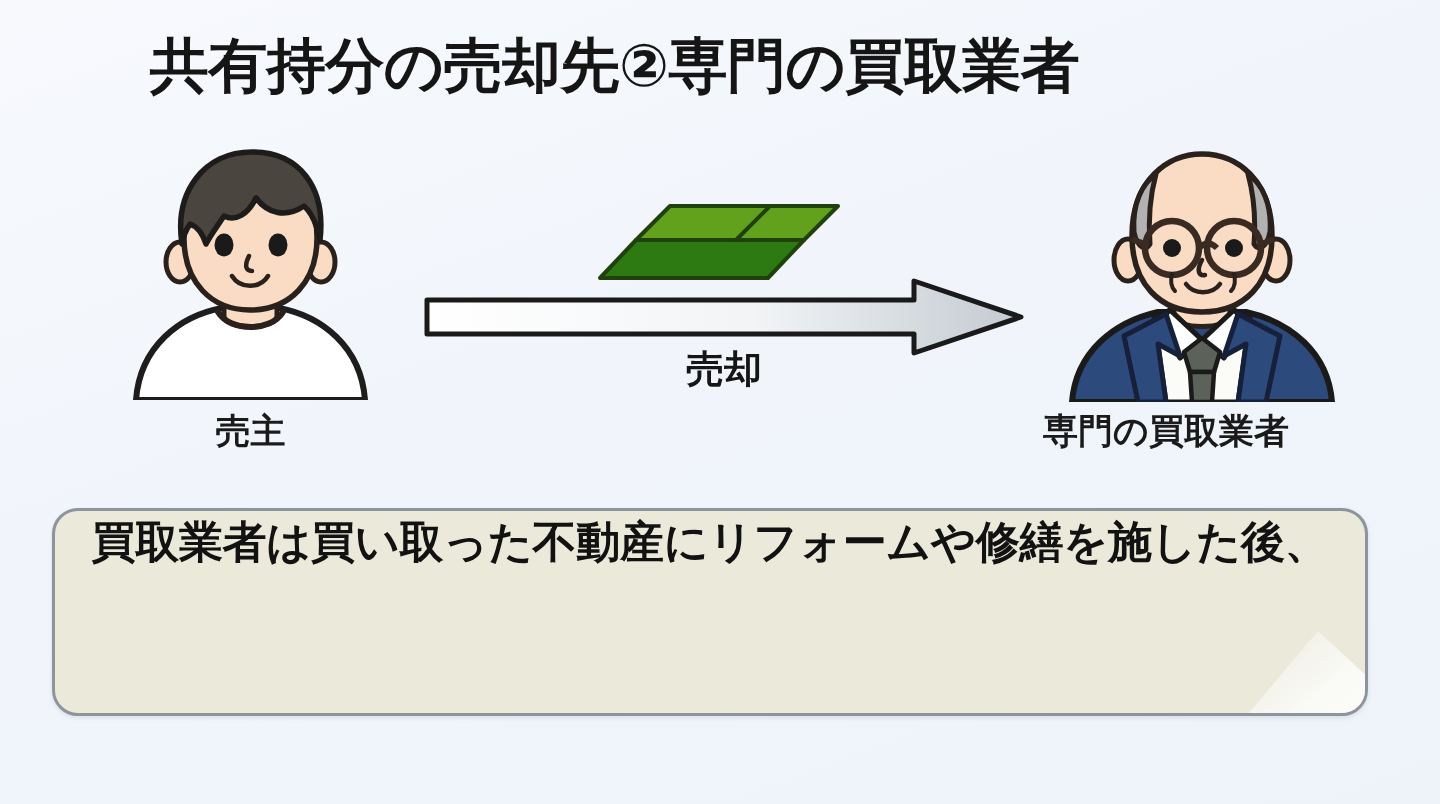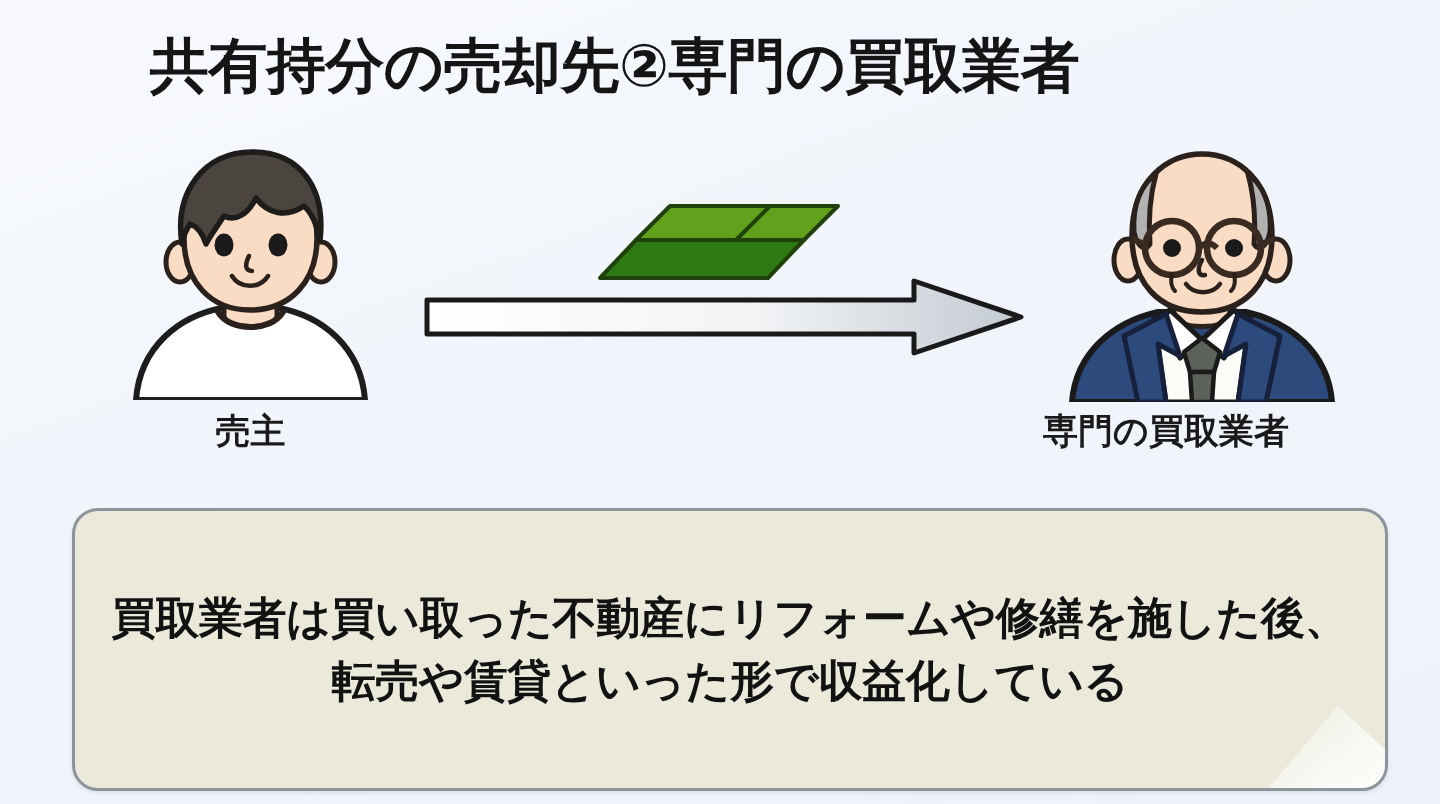--- a/index.html
+++ b/index.html
@@ -78,33 +78,32 @@
     text-align: center;
     font-size: 38px;
     font-weight: 700;
     color: #151515;
     white-space: nowrap;
   }
 
   
   .caption-box {
     position: absolute;
-    left: 72px;
+    left: 52px;
     top: 508px;
     width: 1316px;
-    height: 283px;
+    height: 208px;
     box-sizing: border-box;
     background: #eae9da;
     border: 3px solid #8e949c;
     border-radius: 26px;
     box-shadow: 0 2px 4px rgba(120,130,145,0.18);
     display: flex;
     flex-direction: column;
     align-items: center;
-    justify-content: center;
     overflow: hidden;
   }
   .caption-line {
     font-size: 44px;
     font-weight: 700;
     color: #121212;
     line-height: 1.42;
     white-space: nowrap;
     letter-spacing: -0.3px;
   }
@@ -214,20 +213,20 @@
       <defs>
         <linearGradient id="arrowGrad" x1="0" y1="0" x2="1" y2="0">
           <stop offset="0%" stop-color="#ffffff"></stop>
           <stop offset="55%" stop-color="#f2f4f6"></stop>
           <stop offset="100%" stop-color="#c3cad1"></stop>
         </linearGradient>
       </defs>
       <polygon points="3,22 490,22 490,3 597,39 490,75 490,56 3,56" fill="url(#arrowGrad)" stroke="#1a1a1a" stroke-width="5" stroke-linejoin="round"></polygon>
     </svg>
   </div>
+  <div class="arrow-label">売却</div>
 
   <div class="caption-box">
     <div class="caption-line">買取業者は買い取った不動産にリフォームや修繕を施した後、</div>
-    <div class="caption-line">転売や賃貸といった形で収益化している</div>
     <div class="caption-watermark"></div>
   </div>
 
 </div>
 
 </body></html>

